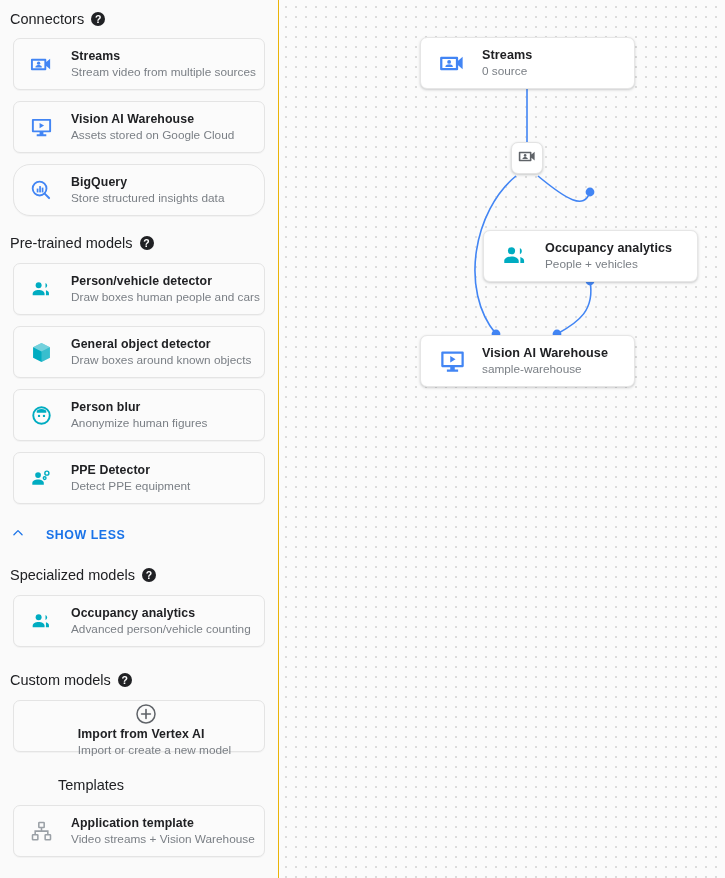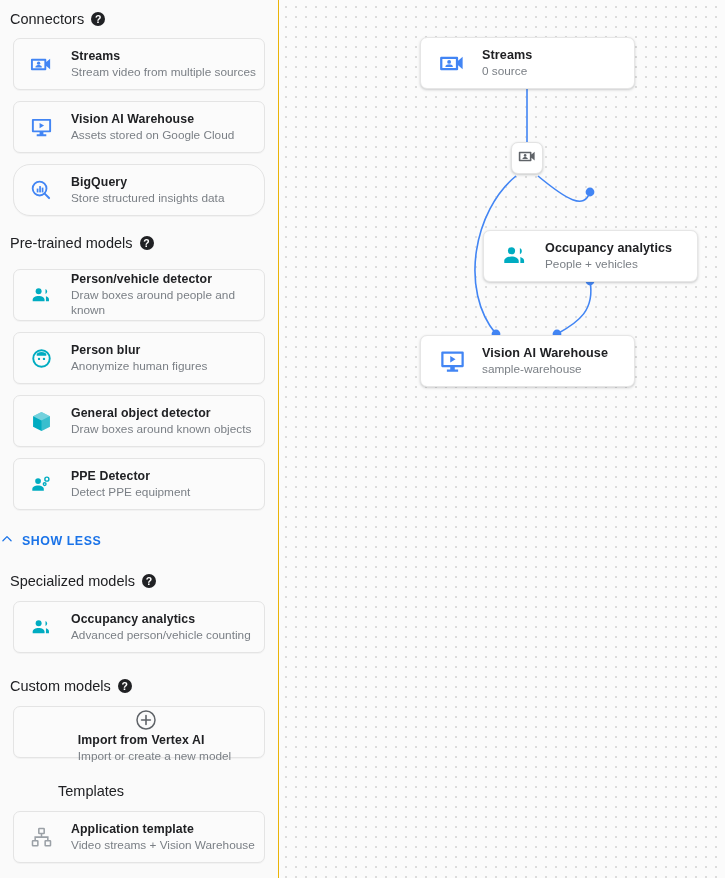--- a/index.html
+++ b/index.html
@@ -48,21 +48,22 @@
     padding-left: 14px;
     cursor: pointer;
     box-shadow: 0 1px 1px rgba(0,0,0,0.035);
   }
   .card .ic { width: 26px; height: 26px; flex: 0 0 26px; display: flex; align-items: center; justify-content: center; }
   .card .txt { margin-left: 17px; }
   .card .t1 { font-size: 12.3px; font-weight: 700; color: #202124; line-height: 15px; letter-spacing: .1px; }
   .card .t2 { font-size: 11.8px; color: #7a7f85; line-height: 15px; margin-top: 1px; }
 
   .show-less {
-    display: flex; align-items: center; gap: 8px;
+    display: flex; align-items: center; gap: 21px;
+    padding-left: 11px;
     color: #1a73e8; font-size: 12.4px; font-weight: 700;
     letter-spacing: .55px; cursor: pointer;
   }
 
   
   #canvas {
     position: relative;
     flex: 1 1 auto;
     height: 878px;
     background-color: #fbfbfb;
@@ -152,63 +153,63 @@
         <span class="t1" style="display:block">BigQuery</span>
         <span class="t2" style="display:block">Store structured insights data</span>
       </span>
     </div>
 
     <div class="section-head" style="margin-top:19px;">
       <span>Pre-trained models</span>
       <span class="help-ic">?</span>
     </div>
 
-    <div class="card" style="margin-top:18px;">
+    <div class="card" style="margin-top:12px;">
       <span class="ic">
         <svg width="23" height="23" viewBox="0 0 24 24">
             <g fill="#00acc1">
               <circle cx="9" cy="7.5" r="3.1"></circle>
               <path d="M9 12.4c-3.3 0-6.2 1.7-6.2 3.8V18h12.4v-1.8c0-2.1-2.9-3.8-6.2-3.8z"></path>
               <path d="M16.2 5.1a3 3 0 010 5.4v-5.4z"></path>
               <path d="M16.6 12.8c1.9.6 3.2 1.7 3.2 3.3V18h-3.2z"></path>
             </g>
           </svg>
       </span>
       <span class="txt">
         <span class="t1" style="display:block">Person/vehicle detector</span>
-        <span class="t2" style="display:block">Draw boxes around people and known</span>
+        <span class="t2" style="display:block">Draw boxes human people and cars</span>
+      </span>
+    </div>
+
+    <div class="card" style="margin-top:11px;">
+      <span class="ic">
+        <svg width="23" height="23" viewBox="0 0 24 24">
+            <path fill="#00acc1" d="M12 2.2L3.2 6.6v10.8L12 21.8l8.8-4.4V6.6z"></path>
+            <path fill="#ffffff" opacity=".45" d="M12 2.2L3.2 6.6 12 11l8.8-4.4z"></path>
+            <path fill="#ffffff" opacity=".22" d="M12 11v10.8l8.8-4.4V6.6z"></path>
+          </svg>
+      </span>
+      <span class="txt">
+        <span class="t1" style="display:block">General object detector</span>
+        <span class="t2" style="display:block">Draw boxes around known objects</span>
       </span>
     </div>
 
     <div class="card" style="margin-top:11px;">
       <span class="ic">
         <svg width="23" height="23" viewBox="0 0 24 24">
             <circle cx="12" cy="12" r="8.6" fill="none" stroke="#00acc1" stroke-width="2"></circle>
             <path fill="#00acc1" d="M12 5.2c-3 0-5 1.8-5 1.8v2.1h10V7s-2-1.8-5-1.8z"></path>
             <circle cx="9.4" cy="12.4" r="1.25" fill="#00acc1"></circle>
             <circle cx="14.6" cy="12.4" r="1.25" fill="#00acc1"></circle>
           </svg>
       </span>
       <span class="txt">
         <span class="t1" style="display:block">Person blur</span>
         <span class="t2" style="display:block">Anonymize human figures</span>
-      </span>
-    </div>
-
-    <div class="card" style="margin-top:11px;">
-      <span class="ic">
-        <svg width="23" height="23" viewBox="0 0 24 24">
-            <path fill="#00acc1" d="M12 2.2L3.2 6.6v10.8L12 21.8l8.8-4.4V6.6z"></path>
-            <path fill="#ffffff" opacity=".45" d="M12 2.2L3.2 6.6 12 11l8.8-4.4z"></path>
-            <path fill="#ffffff" opacity=".22" d="M12 11v10.8l8.8-4.4V6.6z"></path>
-          </svg>
-      </span>
-      <span class="txt">
-        <span class="t1" style="display:block">General object detector</span>
-        <span class="t2" style="display:block">Draw boxes around known objects</span>
       </span>
     </div>
 
     <div class="card" style="margin-top:11px;">
       <span class="ic">
         <svg width="23" height="23" viewBox="0 0 24 24">
             <g fill="#00acc1">
               <circle cx="8.4" cy="8.4" r="3"></circle>
               <path d="M8.4 13c-3.2 0-6 1.6-6 3.6V18.4h12V16.6C14.4 14.6 11.6 13 8.4 13z"></path>
               <circle cx="17.6" cy="6.4" r="2.1" fill="none" stroke="#00acc1" stroke-width="1.5"></circle>

